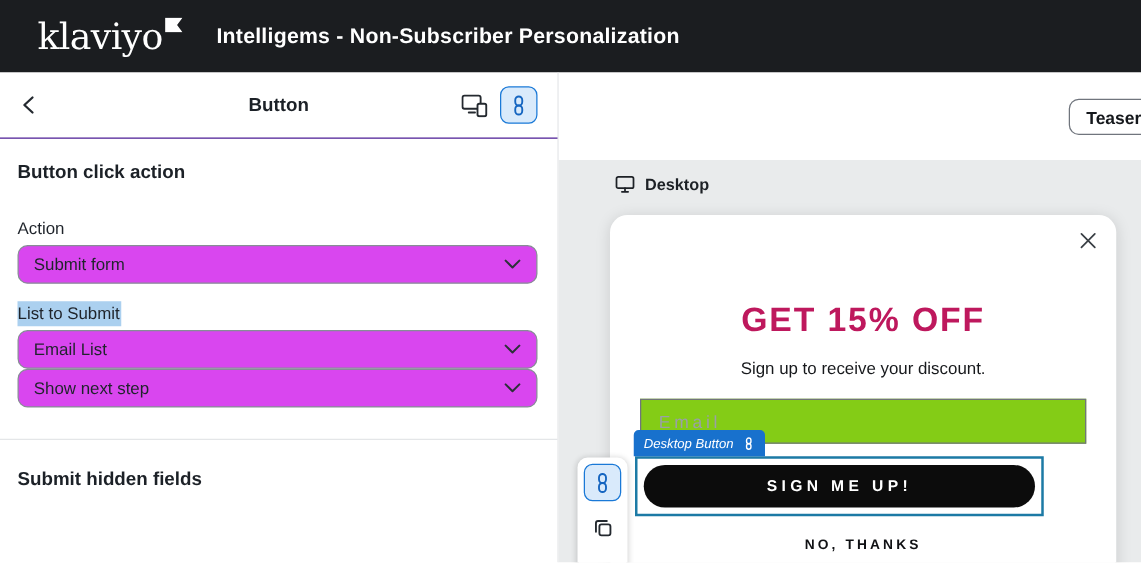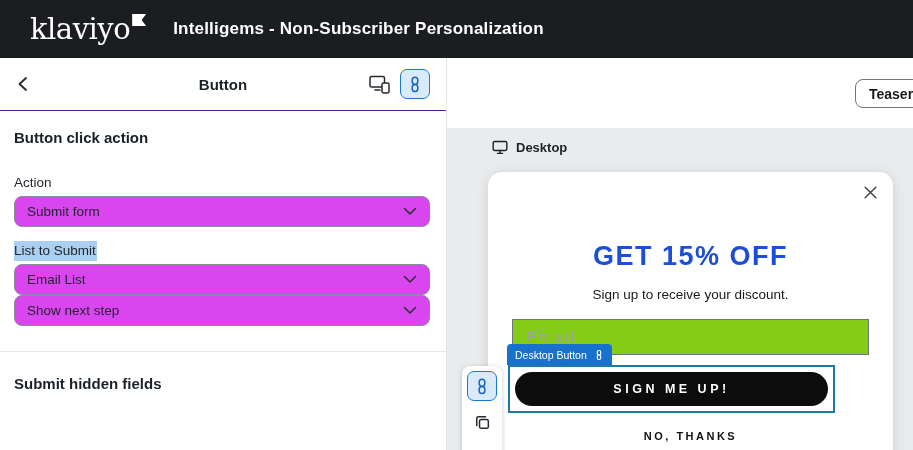--- a/index.html
+++ b/index.html
@@ -51,30 +51,30 @@
   .canvas { position:absolute; top:70px; left:0; width:466px; height:322px; background:#e9ebec; }
   .device-row { position:absolute; top:12px; left:45px; display:flex; align-items:center; gap:8px; }
   .device-label { font-size:13px; font-weight:700; color:#1d2126;text-align:right; }
 
   
   .popup { position:absolute; left:41px; top:44px; width:405px; height:400px;
     background:#fff; border-radius:14px; box-shadow:0 2px 12px rgba(0,0,0,0.13); }
   .popup-close { position:absolute; top:7px; right:10px; width:26px; height:26px; border:none;
     background:transparent; cursor:pointer; display:flex; align-items:center; justify-content:center; }
   .popup-headline { position:absolute; top:69px; left:0; right:0; text-align:center;
-    font-size:27px; font-weight:700; letter-spacing:1.5px; color:#1d4ed8; }
+    font-size:27px; font-weight:700; letter-spacing:1.5px; color:#be185d; }
   .popup-sub { position:absolute; top:115px; left:0; right:0; text-align:center;
     font-size:13.5px; color:#17191c; }
   .popup-email { position:absolute; top:147px; left:24px; width:357px; height:36px;
     border:1px solid #70757b; border-radius:0; padding:0 0 0 14px; font-size:14px;
     letter-spacing:3px; font-family:inherit; color:#222; background:#84cc16; }
   .popup-email::placeholder { color:#9aa0a6; letter-spacing:3px; }
   .sel-tag { position:absolute; left:19px; top:172px; height:21px; background:#1871cd;
     border-radius:4px 4px 0 0; display:flex; align-items:center; gap:7px; padding:0 8px;
-    color:#fff; font-size:10.5px; white-space:nowrap; z-index:3; cursor:default; }
+    color:#fff; font-size:10.5px; white-space:nowrap; z-index:3; cursor:default;font-style:italic; }
   .sel-wrapper { position:absolute; left:20px; top:193px; width:327px; height:48px;
     border:2px solid #1c7aa5; background:#fff; z-index:2; }
   .signup-btn { position:absolute; left:5px; top:5px; right:5px; height:34px; background:#0c0c0c;
     border:none; border-radius:17px; color:#fff; font-size:12.5px; font-weight:700;
     letter-spacing:3.5px; cursor:pointer; font-family:inherit; }
   .dismiss-link { position:absolute; top:258px; left:0; right:0; text-align:center;
     font-size:11px; font-weight:700; letter-spacing:2.5px; color:#101114; cursor:pointer; }
 
   
   .float-toolbar { position:absolute; left:15px; top:238px; width:40px; height:120px;

